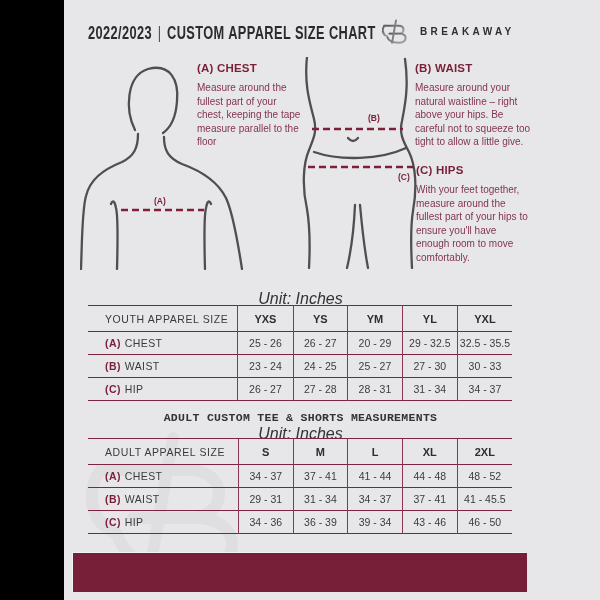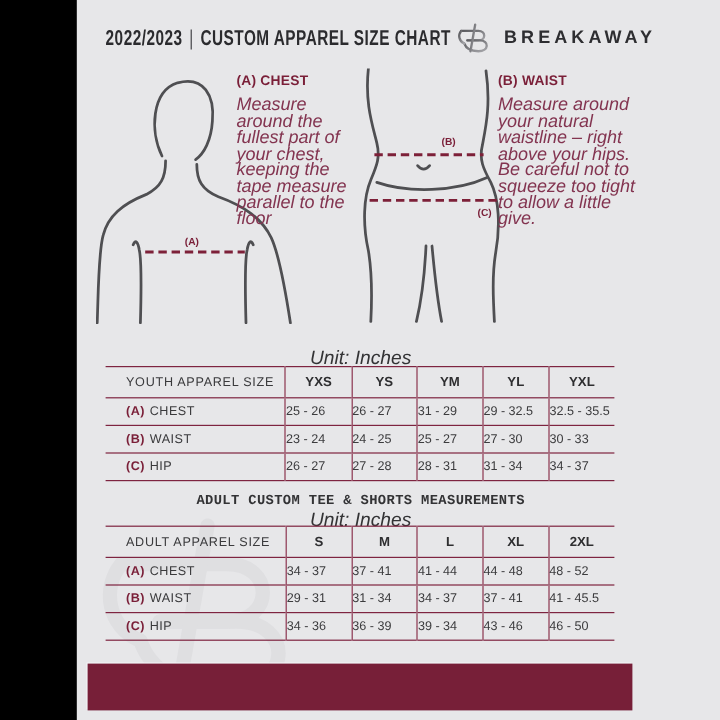--- a/index.html
+++ b/index.html
@@ -9,26 +9,26 @@
   .letterbox.left{left:0;width:64px;}
   .letterbox.right{left:537px;width:63px;}
   .page{position:absolute;left:64px;top:0;width:539px;height:600px;background:#e7e7e9;}
 
   
   .hdr-title{position:absolute;left:24px;top:24px;white-space:nowrap;color:#2b2b2e;}
   .hdr-title .squeeze{display:inline-block;transform:scale(0.80,1.12);transform-origin:left center;
       font-weight:bold;font-size:16px;letter-spacing:0.5px;}
   .hdr-title .pipe{padding:0 7px;font-weight:normal;color:#4a4a4e;}
   .logo-wrap{position:absolute;left:317px;top:17px;display:flex;align-items:center;}
-  .brand{font-weight:bold;font-size:15px;letter-spacing:3.4px;color:#2e2e31;margin-left:9px;}
+  .brand{font-weight:bold;font-size:10px;letter-spacing:3.4px;color:#2e2e31;margin-left:9px;}
 
   
   .instr{position:absolute;color:#7a2240;}
   .instr h3{margin:0 0 7px 0;font-size:11.5px;font-weight:bold;color:#7a1f38;letter-spacing:.2px;}
-  .instr p{margin:0;font-size:15px;line-height:13.5px;font-style:italic;color:#833450;}
+  .instr p{margin:0;font-size:10px;line-height:13.5px;color:#833450;}
   .instr.chest{left:133px;top:62px;width:106px;}
   .instr.waist{left:351px;top:62px;width:116px;}
   .instr.hips{left:352px;top:164px;width:116px;}
 
   .fig{position:absolute;}
   .fig.torso{left:16px;top:58px;}
   .fig.lower{left:236px;top:57px;}
   .mlabel{position:absolute;font-size:8.5px;font-weight:bold;color:#7a1f38;}
 
   
@@ -36,21 +36,21 @@
       font-size:11.5px;color:#333335;letter-spacing:.3px;}
   .sec-unit{position:absolute;left:0;width:473px;text-align:center;font-style:italic;
       font-size:16px;color:#333335;}
   table.size{position:absolute;left:24px;width:424px;border-collapse:collapse;z-index:2;
       border-top:1.5px solid #7e2440;border-bottom:1.5px solid #7e2440;background:transparent;}
   table.size td,table.size th{border-top:1.4px solid #7e2440;padding:0;height:22px;}
   table.size tr.hrow th{height:25px;border-top:none;}
   table.size .lblcol{width:139px;text-align:left;padding-left:17px;font-size:10.5px;
       color:#3a3a3c;letter-spacing:.6px;font-weight:normal;}
   table.size th.szcol{width:57px;text-align:center;font-size:11px;font-weight:bold;color:#2e2e30;}
-  table.size td.val{width:57px;font-size:10.5px;color:#3c3c3e;}
+  table.size td.val{width:57px;text-align:center;font-size:10.5px;color:#3c3c3e;}
   table.size td.val,table.size th.szcol{border-left:1.2px solid #8c3550;}
   table.size .rowlbl{font-size:10.5px;color:#3a3a3c;letter-spacing:.4px;}
   table.size .pfx{color:#7a1f38;font-weight:bold;margin-right:4px;}
   #youth-table{top:305px;}
   #adult-table{top:438px;}
   #youth-title{top:276px;} #youth-unit{top:290px;}
   #adult-title{top:411px;font-family:Liberation Mono, monospace;} #adult-unit{top:425px;}
 
   
   .footer-bar{position:absolute;left:9px;top:553px;width:454px;height:39px;background:#771f38;
@@ -117,20 +117,24 @@
     <span class="mlabel" style="left:334px;top:172px;">(C)</span>
 
     <div class="instr chest">
       <h3>(A) CHEST</h3>
       <p>Measure around the fullest part of your chest, keeping the tape measure parallel to the floor</p>
     </div>
     <div class="instr waist">
       <h3>(B) WAIST</h3>
       <p>Measure around your natural waistline – right above your hips. Be careful not to squeeze too tight to allow a little give.</p>
     </div>
+    <div class="instr hips">
+      <h3>(C) HIPS</h3>
+      <p>With your feet together, measure around the fullest part of your hips to ensure you'll have enough room to move comfortably.</p>
+    </div>
 
     <svg class="watermark" width="190" height="168" viewBox="0 0 46 42">
       <g fill="none" stroke="#d9d9dc" stroke-width="3" stroke-linecap="round">
         <path d="M 5 13 L 27 13 C 37 13 37 25 27 25 L 13 25"></path>
         <path d="M 13 25 L 29 25 C 41 25 41 39 27 39 C 17 39 11 35 9 29"></path>
         <path d="M 23 5 L 17 39"></path>
         <path d="M 5 13 C 1 18 2 26 9 29"></path>
       </g>
     </svg>
 
@@ -143,21 +147,21 @@
         <th class="szcol">YXS</th>
         <th class="szcol">YS</th>
         <th class="szcol">YM</th>
         <th class="szcol">YL</th>
         <th class="szcol">YXL</th>
       </tr>
       <tr>
         <td class="lblcol rowlbl"><span class="pfx">(A)</span><span>CHEST</span></td>
         <td class="val">25 - 26</td>
         <td class="val">26 - 27</td>
-        <td class="val">31 - 29</td>
+        <td class="val">20 - 29</td>
         <td class="val">29 - 32.5</td>
         <td class="val">32.5 - 35.5</td>
       </tr>
       <tr>
         <td class="lblcol rowlbl"><span class="pfx">(B)</span><span>WAIST</span></td>
         <td class="val">23 - 24</td>
         <td class="val">24 - 25</td>
         <td class="val">25 - 27</td>
         <td class="val">27 - 30</td>
         <td class="val">30 - 33</td>

